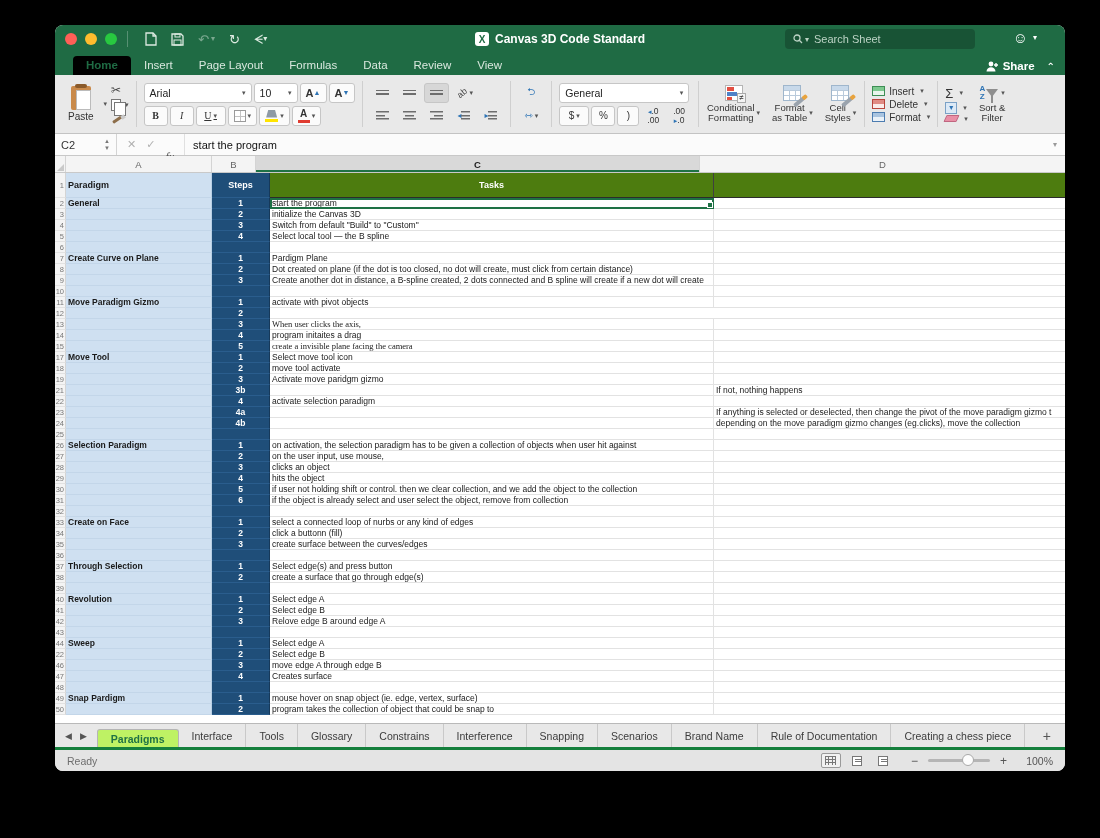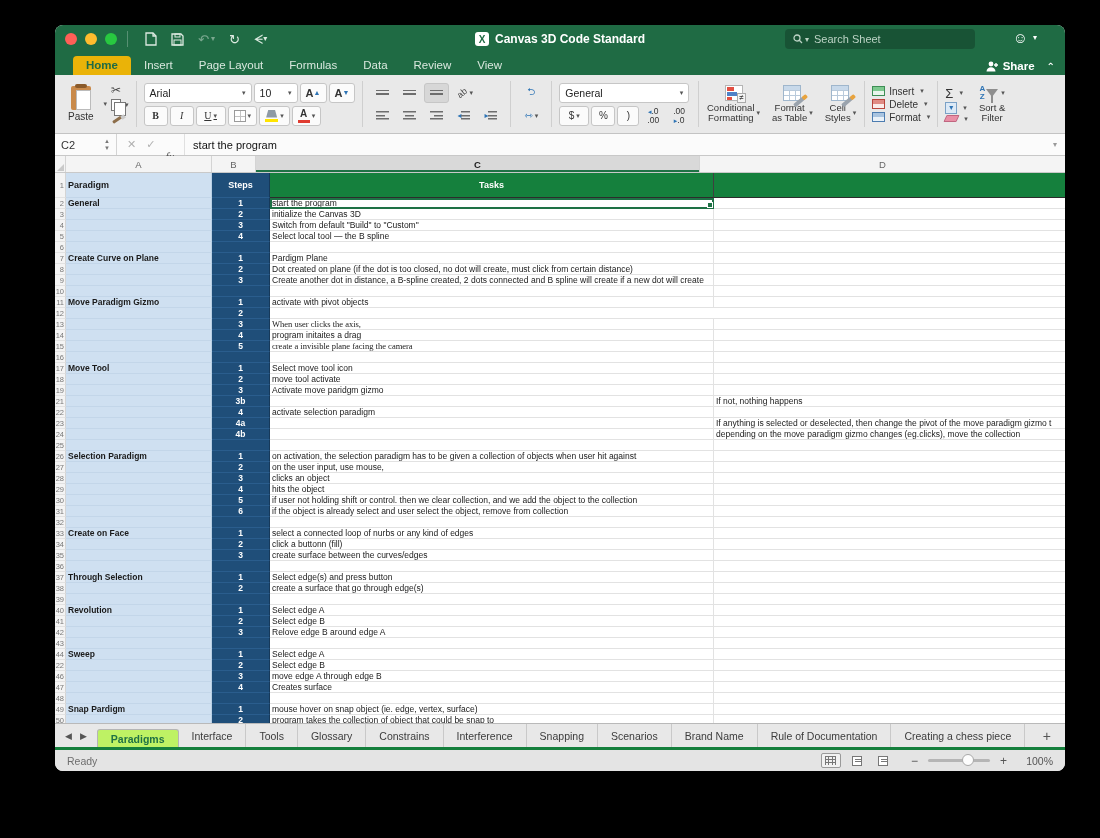--- a/index.html
+++ b/index.html
@@ -19,21 +19,21 @@
   .title-center { position:absolute; left:0; right:0; text-align:center; color:#fff; font-size:12px; font-weight:bold; pointer-events:none; display:flex; justify-content:center; align-items:center; gap:6px; }
   .xl-icon { width:14px; height:14px; background:#fff; border-radius:3px; color:#1f6b44; font-size:10px; font-weight:bold; display:inline-flex; align-items:center; justify-content:center; }
   .search-box { position:absolute; right:90px; top:4px; width:190px; height:20px; background:rgba(0,0,0,.22); border-radius:4px; display:flex; align-items:center; padding:0 8px; gap:5px; color:#bcd3c5; font-size:11px; }
   .search-box .carat { font-size:8px; margin-left:-3px; }
   .smiley { position:absolute; right:28px; top:4px; color:#fff; font-size:15px; display:flex; align-items:center; gap:3px; }
   .smiley .carat { font-size:8px; }
 
   
   .tabstrip { height:22px; background:#1f6b44; display:flex; align-items:flex-end; padding:0 0 0 18px; flex:none; position:relative; }
   .rtab { color:#d9e8de; font-size:11.5px; padding:3px 13px 4px; border-radius:4px 4px 0 0; cursor:default; }
-  .rtab.active { background:#eab308; color:#1f6b44; font-weight:bold; }
+  .rtab.active { background:#000000; color:#1f6b44; font-weight:bold; }
   .share-area { position:absolute; right:10px; bottom:3px; display:flex; align-items:center; gap:12px; color:#fff; font-size:11.5px; font-weight:bold; }
   .share-area svg { display:block; }
   .collapse-chev { font-size:10px; font-weight:bold; }
 
   
   .ribbon { height:59px; background:#e9e9e9; border-bottom:1px solid #c3c3c3; display:flex; align-items:stretch; padding:3px 4px; gap:0; flex:none; }
   .rgroup { display:flex; flex-direction:column; justify-content:center; gap:3px; padding:0 5px; }
   .rrow { display:flex; align-items:center; gap:2px; }
   .rdiv { width:1px; background:#cfcfcf; margin:3px 2px; }
   .btn { background:#fbfbfb; border:1px solid #c6c6c6; border-radius:3px; font-size:10px; color:#333; display:inline-flex; align-items:center; justify-content:center; height:20px; padding:0 5px; }
@@ -128,21 +128,21 @@
   .grow { display:flex; height:11px; font-size:8.5px; line-height:11px; }
   .grow.hdr { height:25px; line-height:25px; font-size:9px; }
   .rn { width:11px; flex:none; background:#f4f4f4; border-right:1px solid #d4d4d4; border-bottom:1px solid #e2e2e2; font-size:7.5px; color:#777; text-align:right; padding-right:1px; line-height:inherit; }
   .cell { flex:none; white-space:nowrap; overflow:hidden; border-right:1px solid #e2e2e2; border-bottom:1px solid #e2e2e2; padding:0 2px; color:#1a1a1a; }
   .cell.ca { width:146px; background:#cfe0f1; border-right-color:#b9cfe4; border-bottom-color:#c3d6e9; font-weight:bold; }
   .cell.cb { width:58px; background:#1f4e79; color:#fff; text-align:center; font-weight:bold; border-right-color:#16395a; border-bottom-color:#2a5d8d; }
   .cell.cc { width:444px; }
   .cell.cd { flex:1; border-right:none; }
   .grow.hdr .ca { background:#cfe0f1; }
   .grow.hdr .cb { text-align:center; }
-  .grow.hdr .cc, .grow.hdr .cd { background:#15803d; color:#fff; font-weight:bold; text-align:center; border-right-color:#3f3f3f; border-bottom-color:#2c2c2c; }
+  .grow.hdr .cc, .grow.hdr .cd { background:#4d7c0f; color:#fff; font-weight:bold; text-align:center; border-right-color:#3f3f3f; border-bottom-color:#2c2c2c; }
   .cell.serif { font-family:"Liberation Serif","DejaVu Serif",serif; }
   .cell.selcell { outline:2px solid #1e7145; outline-offset:-2px; position:relative; }
   .cell.selcell:after { content:""; position:absolute; right:0; bottom:0; width:4px; height:4px; background:#1e7145; border:1px solid #fff; }
 
   
   .sheetbar { height:24px; flex:none; background:#e8e8e8; border-top:1px solid #b9b9b9; display:flex; align-items:stretch; font-size:10.5px; color:#3c3c3c; }
   .snav { display:flex; align-items:center; gap:8px; padding:0 10px; color:#555; font-size:9px; }
   .stab { display:flex; align-items:center; padding:0 13px; border-right:1px solid #c9c9c9; white-space:nowrap; overflow:hidden; }
   .stab:first-of-type { border-left:1px solid #c9c9c9; }
   .stab.active { background:#bef264; color:#1f7245; font-weight:bold; border:1px solid #b5b5b5; border-bottom:none; border-radius:3px 3px 0 0; margin-top:5px; }
@@ -561,27 +561,20 @@
           <span class="cell cd"></span>
         </div>
         <div class="grow">
           <span class="rn">15</span>
           <span class="cell ca"></span>
           <span class="cell cb">5</span>
           <span class="cell cc serif">create a invisible plane facing the camera</span>
           <span class="cell cd"></span>
         </div>
         <div class="grow">
-          <span class="rn">16</span>
-          <span class="cell ca"></span>
-          <span class="cell cb"></span>
-          <span class="cell cc"></span>
-          <span class="cell cd"></span>
-        </div>
-        <div class="grow">
           <span class="rn">17</span>
           <span class="cell ca">Move Tool</span>
           <span class="cell cb">1</span>
           <span class="cell cc">Select move tool icon</span>
           <span class="cell cd"></span>
         </div>
         <div class="grow">
           <span class="rn">18</span>
           <span class="cell ca"></span>
           <span class="cell cb">2</span>

